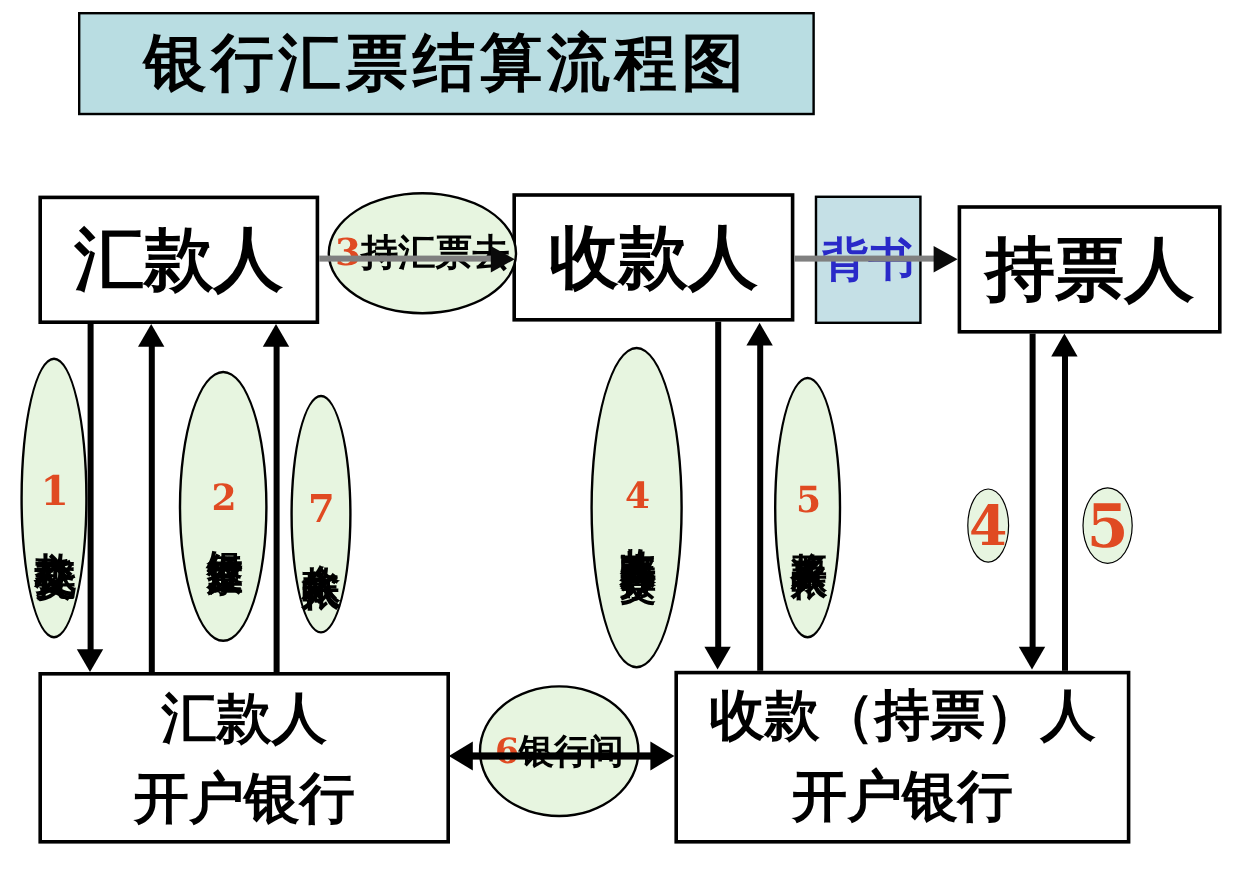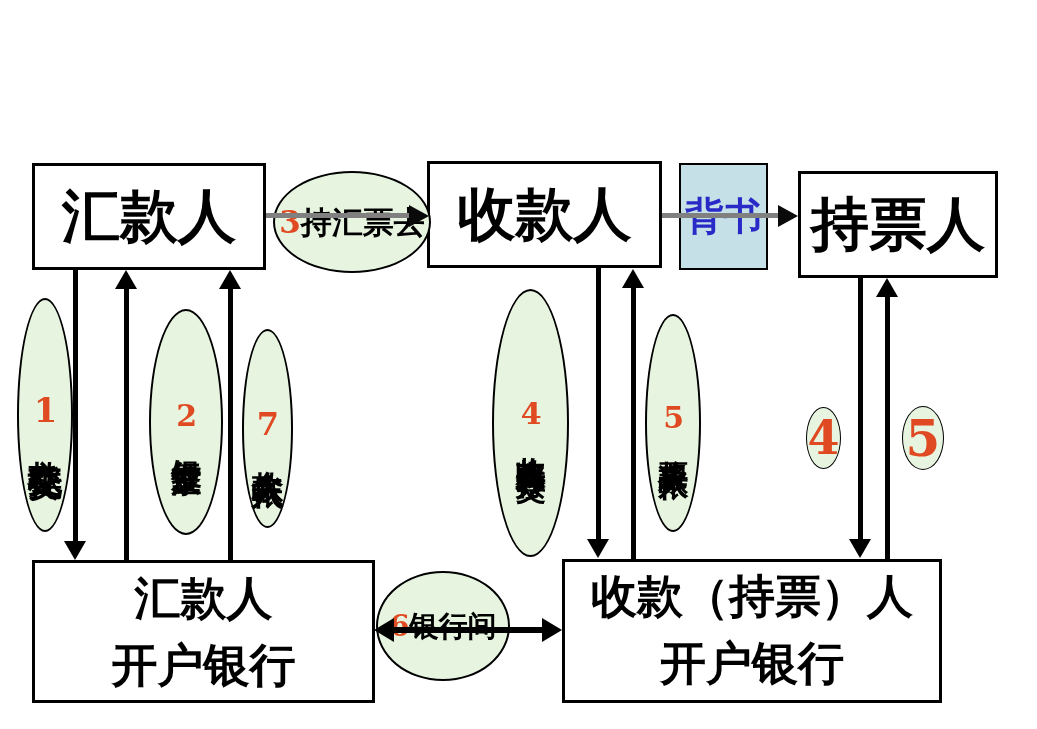--- a/index.html
+++ b/index.html
@@ -44,48 +44,51 @@
   .fs31{font-size:31px;}
   .fs32{font-size:32px;}
   .fs34{font-size:34px;}
   .fs29{font-size:29px;line-height:1.25;}
 </style>
 </head>
 <body>
 
 <div id="canvas">
 
+  <div class="box title-box" style="left:65px;top:10px;width:614px;height:86px;">
+    <span>银行汇票结算流程图</span>
+  </div>
 
   <div class="box node" style="left:32px;top:163px;width:234px;height:107px;">
     <span>汇款人</span>
   </div>
 
   <div class="box node" style="left:427px;top:161px;width:235px;height:107px;">
     <span>收款人</span>
   </div>
 
-  <div class="box node" style="left:798px;top:171px;width:200px;height:107px;">
+  <div class="box node" style="left:798px;top:171px;width:220px;height:107px;">
     <span>持票人</span>
   </div>
 
   <div class="box bank" style="left:32px;top:560px;width:343px;height:143px;">
     <span>汇款人</span>
     <span>开户银行</span>
   </div>
 
   <div class="box bank" style="left:562px;top:559px;width:380px;height:144px;font-family:Liberation Serif, serif;">
     <span>收款（持票）人</span>
     <span>开户银行</span>
   </div>
 
   <div class="endorse-box" style="left:679px;top:163px;width:89px;height:107px;">
     <span>背书</span>
   </div>
 
-  <div class="ellipse" style="left:273px;top:171px;width:158px;height:102px;flex-direction:column;">
+  <div class="ellipse" style="left:273px;top:160px;width:158px;height:102px;flex-direction:column;">
     <div class="fs31" style="line-height:1.25;">
       <span class="num">3</span><span>持汇票去</span><br>
     </div>
   </div>
 
   <div class="ellipse" style="left:17px;top:298px;width:56px;height:234px;">
     <div class="vtext fs34"><span class="num">1</span><span>交款委托</span></div>
   </div>
 
   <div class="ellipse" style="left:149px;top:309px;width:74px;height:226px;">
@@ -97,21 +100,21 @@
   </div>
 
   <div class="ellipse" style="left:492px;top:289px;width:77px;height:268px;">
     <div class="vtext fs30" style="height:180px;"><span class="num">4</span><span>收款人向开户行交票</span></div>
   </div>
 
   <div class="ellipse" style="left:645px;top:314px;width:56px;height:218px;">
     <div class="vtext fs30"><span class="num">5</span><span>将票款入帐</span></div>
   </div>
 
-  <div class="ellipse" style="left:376px;top:571px;width:134px;height:110px;">
+  <div class="ellipse" style="left:399px;top:571px;width:134px;height:110px;">
     <div class="fs29">
       <span class="num">6</span><span>银行间</span><br>
     </div>
   </div>
 
   <div class="ellipse" style="left:806px;top:407px;width:35px;height:62px;border-width:1.5px;">
     <span class="bignum" style="font-size:46px;">4</span>
   </div>
   <div class="ellipse" style="left:902px;top:406px;width:42px;height:64px;border-width:1.5px;">
     <span class="bignum" style="font-size:50px;">5</span>

